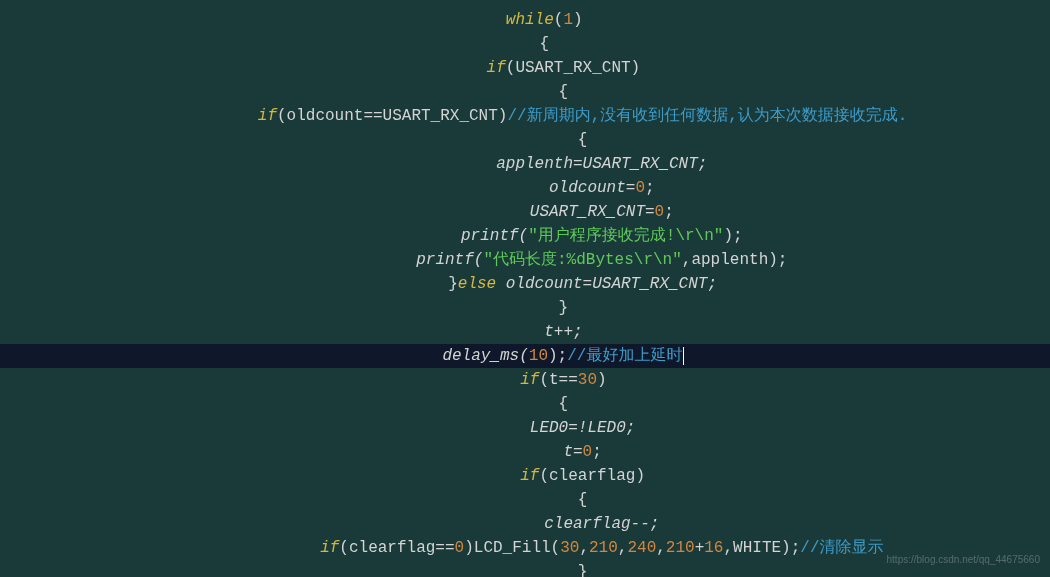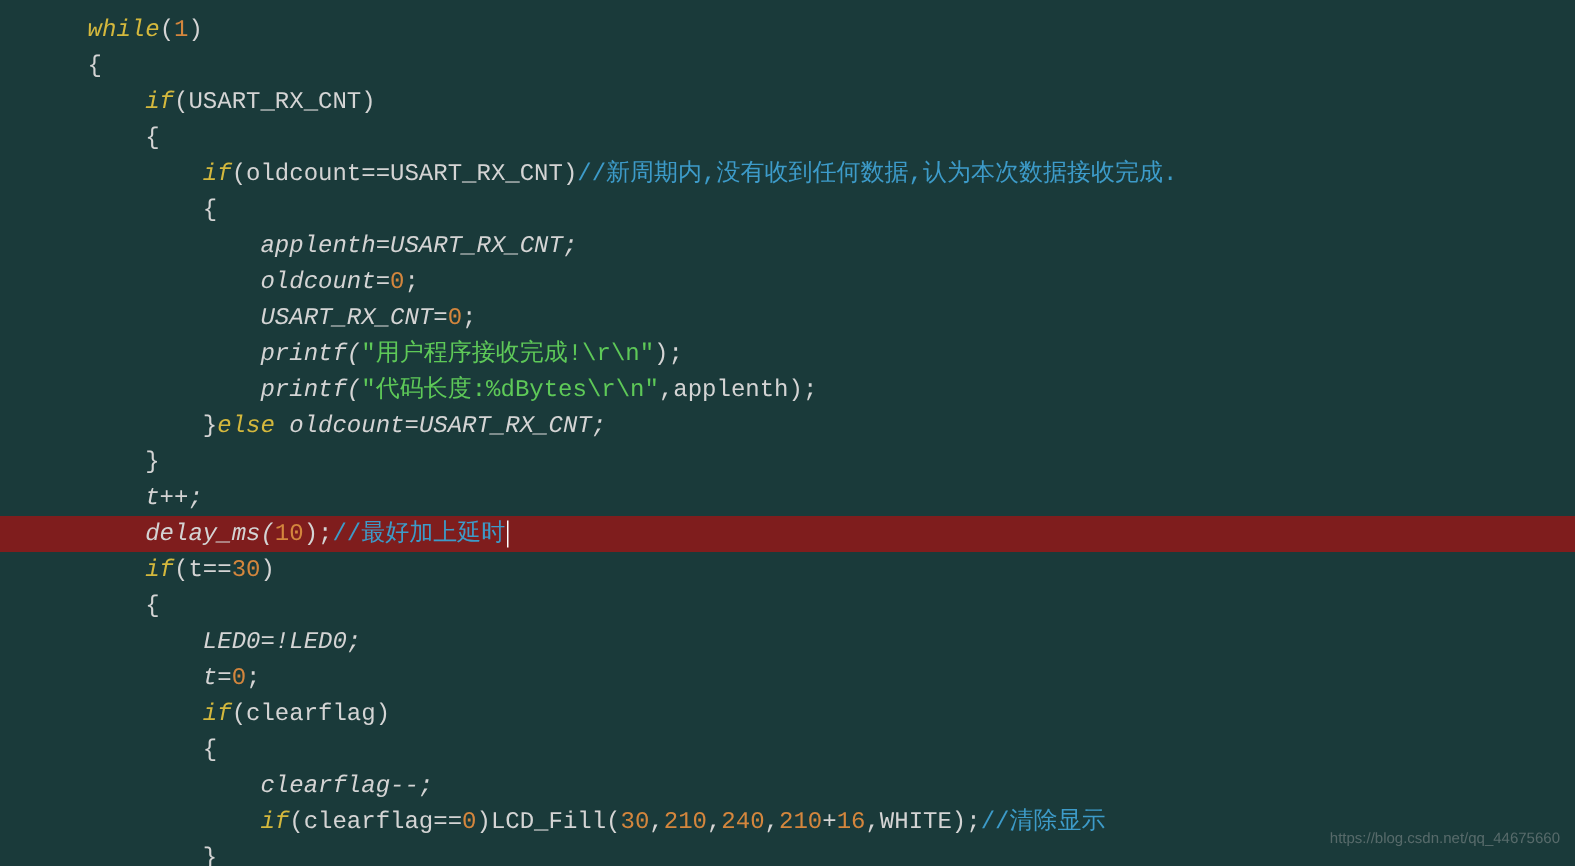--- a/index.html
+++ b/index.html
@@ -17,23 +17,24 @@
       overflow: hidden;
     }
     .editor {
       padding: 8px 0;
       white-space: pre;
     }
     .line {
       padding: 0 20px;
       height: 24px;
       line-height: 24px;
+      text-align: center;
     }
     .line.highlighted {
-      background-color: #7f1d1d;
+      background-color: #0f172a;
       position: relative;
     }
     .cursor {
       display: inline-block;
       width: 1px;
       height: 18px;
       background-color: #ffffff;
       vertical-align: middle;
       margin-left: 1px;
     }

